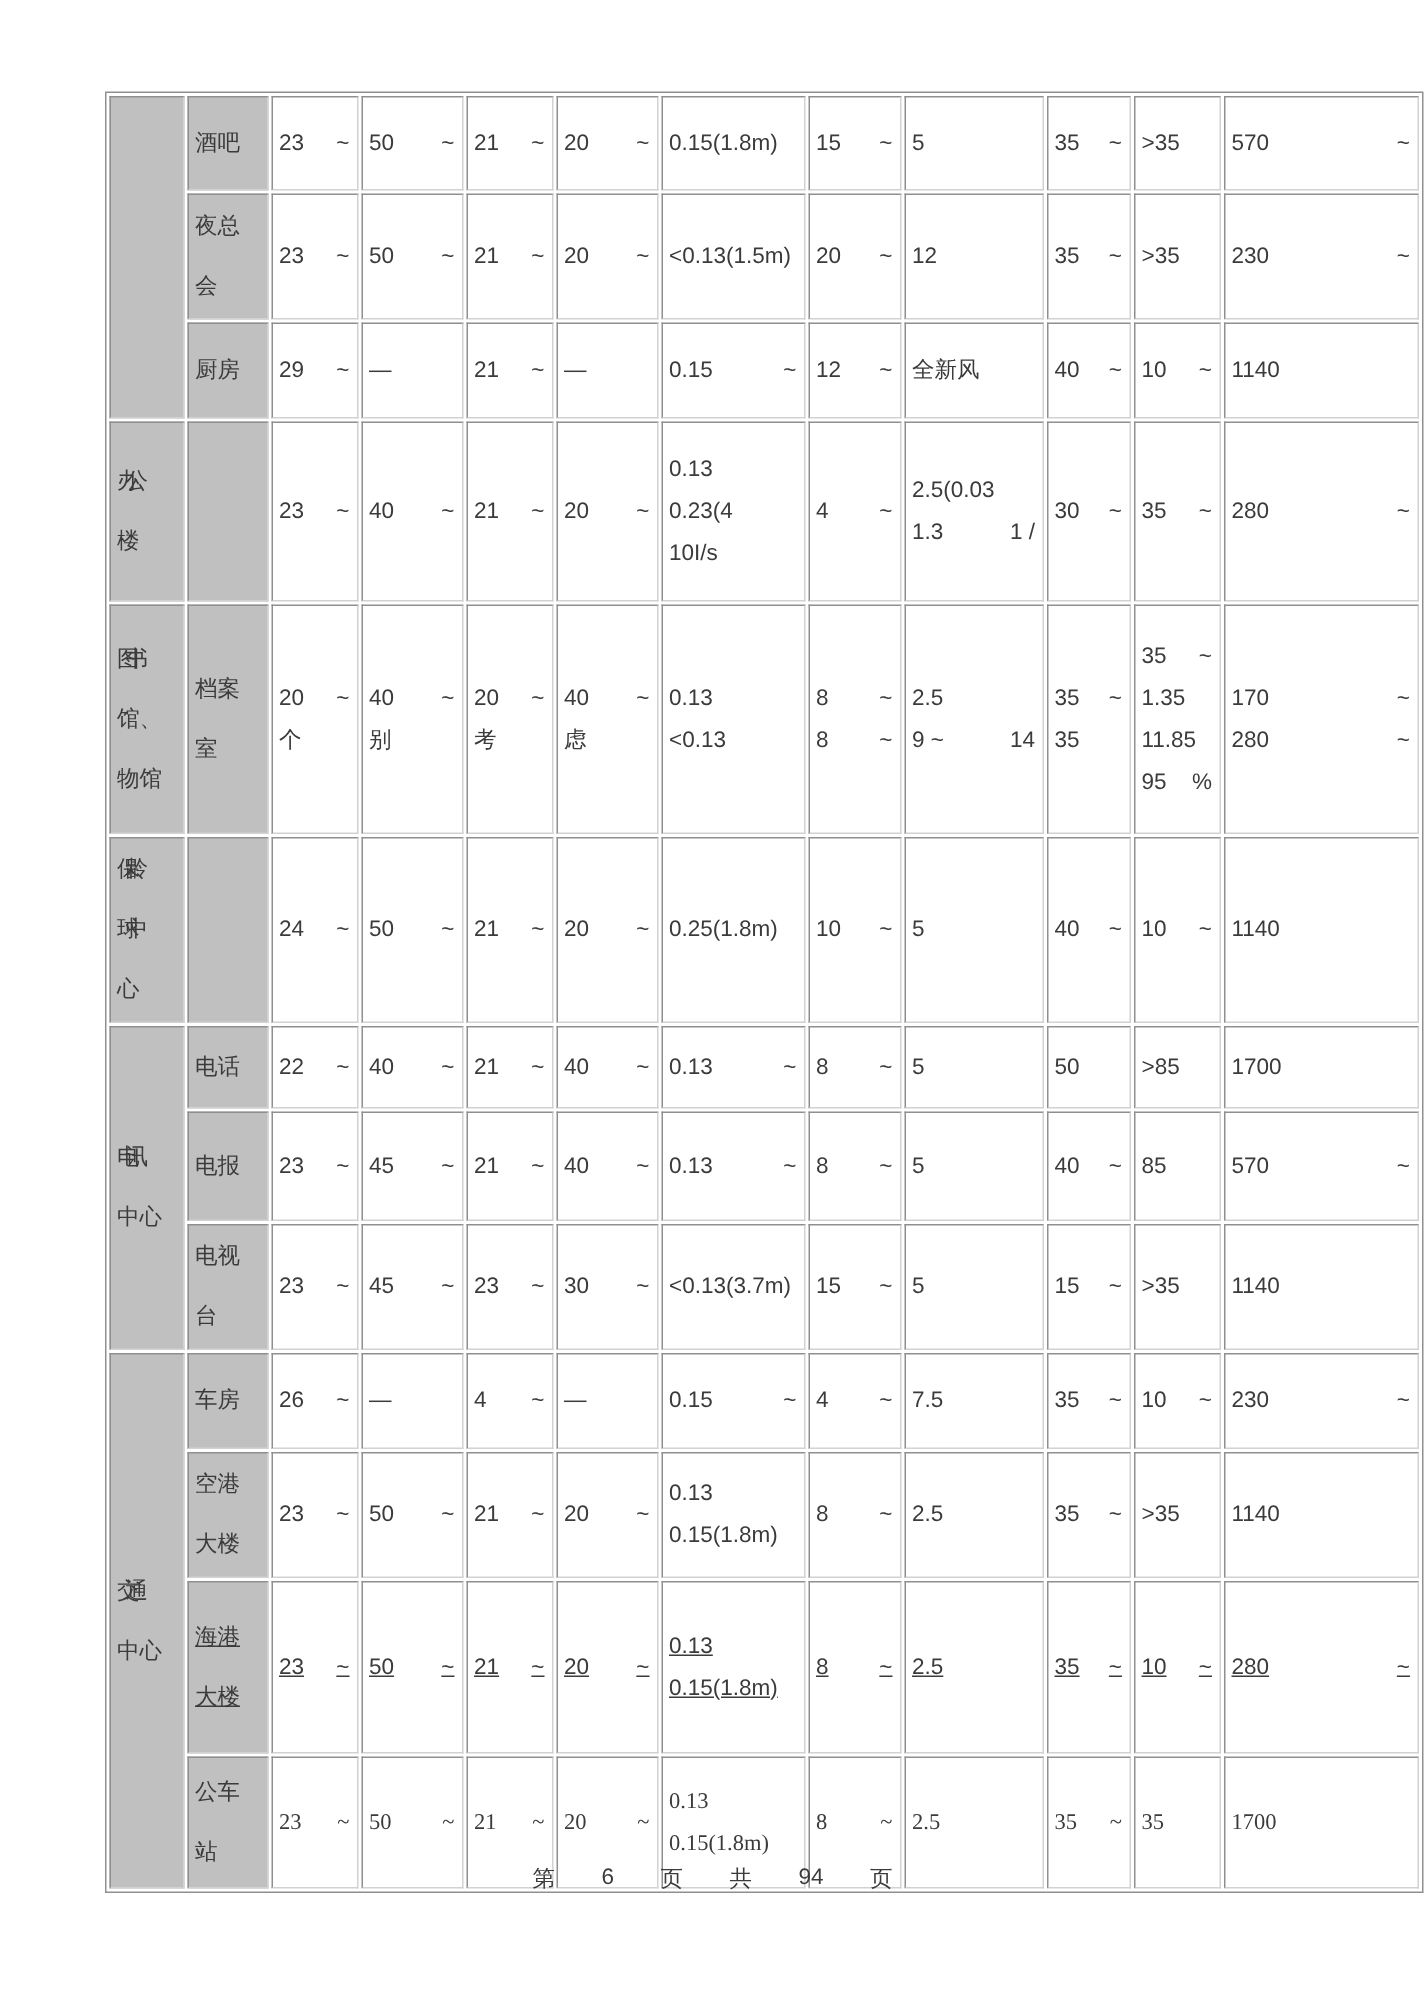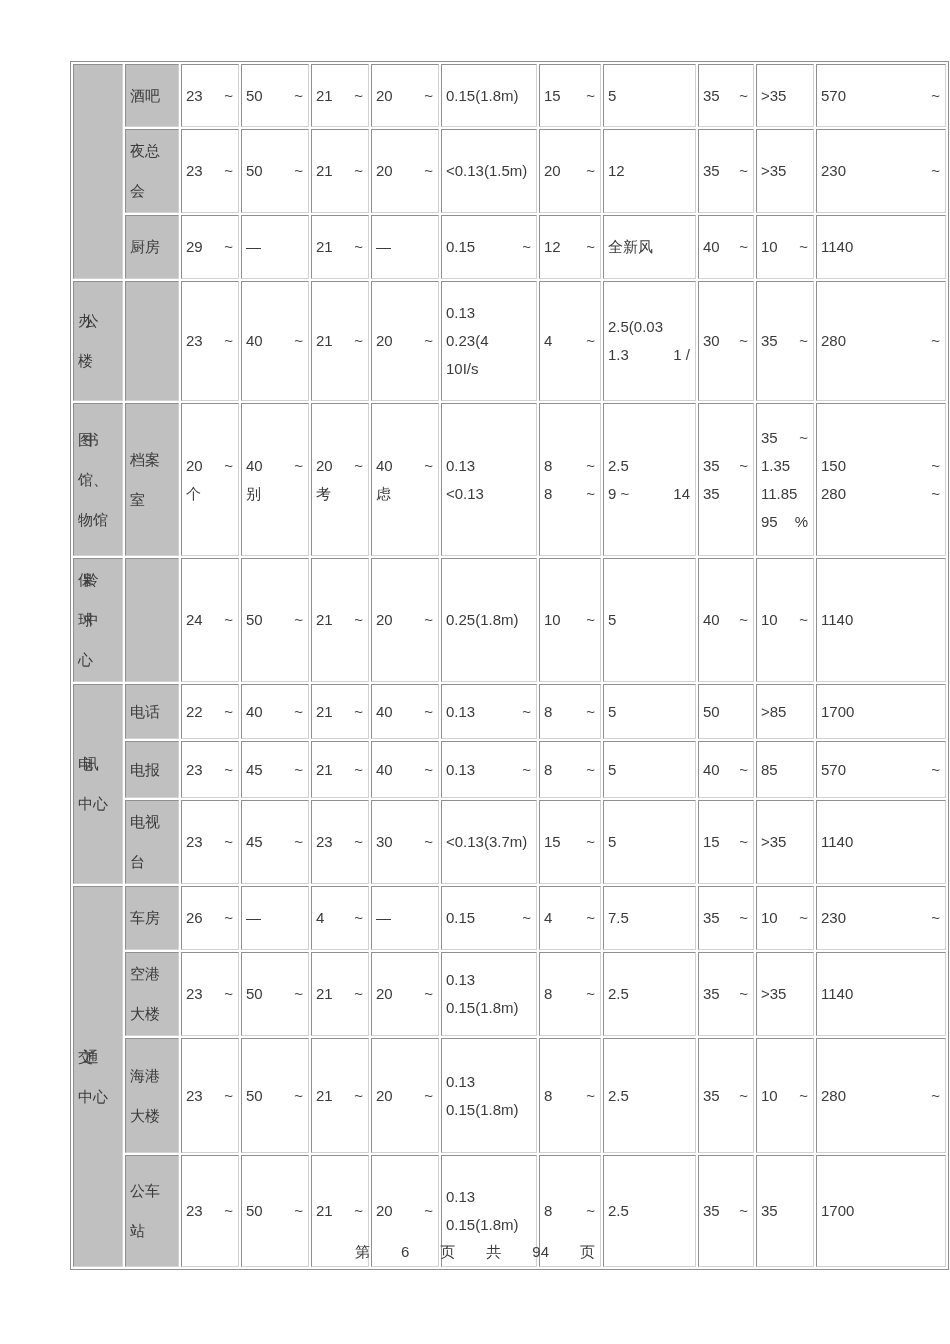--- a/index.html
+++ b/index.html
@@ -396,21 +396,21 @@
             <div class="line">
               <span>11.85</span>
             </div>
             <div class="line">
               <span>95</span>
               <span>%</span>
             </div>
           </td>
           <td class="data">
             <div class="line">
-              <span>150</span>
+              <span>170</span>
               <span>~</span>
             </div>
             <div class="line">
               <span>280</span>
               <span>~</span>
             </div>
           </td>
         </tr>
         <tr style="height: 99px;">
           <td class="hdr" rowspan="1">
@@ -543,21 +543,21 @@
             <div class="line">
               <span>&gt;85</span>
             </div>
           </td>
           <td class="data">
             <div class="line">
               <span>1700</span>
             </div>
           </td>
         </tr>
-        <tr style="height: 57px;">
+        <tr style="height: 73px;">
           <td class="hdr">电报</td>
           <td class="data">
             <div class="line">
               <span>23</span>
               <span>~</span>
             </div>
           </td>
           <td class="data">
             <div class="line">
               <span>45</span>
@@ -793,21 +793,21 @@
             <div class="line">
               <span>&gt;35</span>
             </div>
           </td>
           <td class="data">
             <div class="line">
               <span>1140</span>
             </div>
           </td>
         </tr>
-        <tr style="height: 115px;">
+        <tr style="height: 115px; text-decoration: underline;">
           <td class="hdr">海港大楼</td>
           <td class="data">
             <div class="line">
               <span>23</span>
               <span>~</span>
             </div>
           </td>
           <td class="data">
             <div class="line">
               <span>50</span>
@@ -857,21 +857,21 @@
               <span>~</span>
             </div>
           </td>
           <td class="data">
             <div class="line">
               <span>280</span>
               <span>~</span>
             </div>
           </td>
         </tr>
-        <tr style="height: 112px;">
+        <tr style="height: 88px; font-family: Liberation Serif, serif;">
           <td class="hdr">公车站</td>
           <td class="data">
             <div class="line">
               <span>23</span>
               <span>~</span>
             </div>
           </td>
           <td class="data">
             <div class="line">
               <span>50</span>

